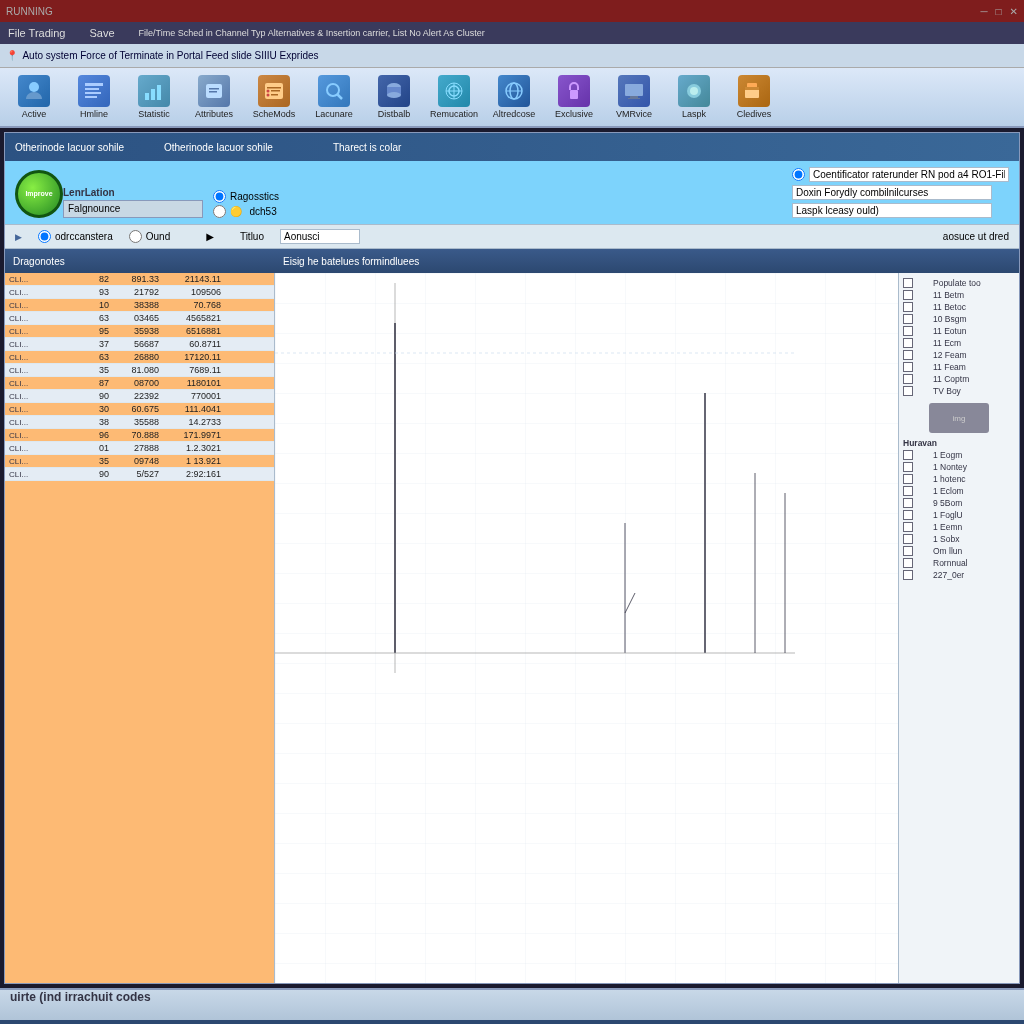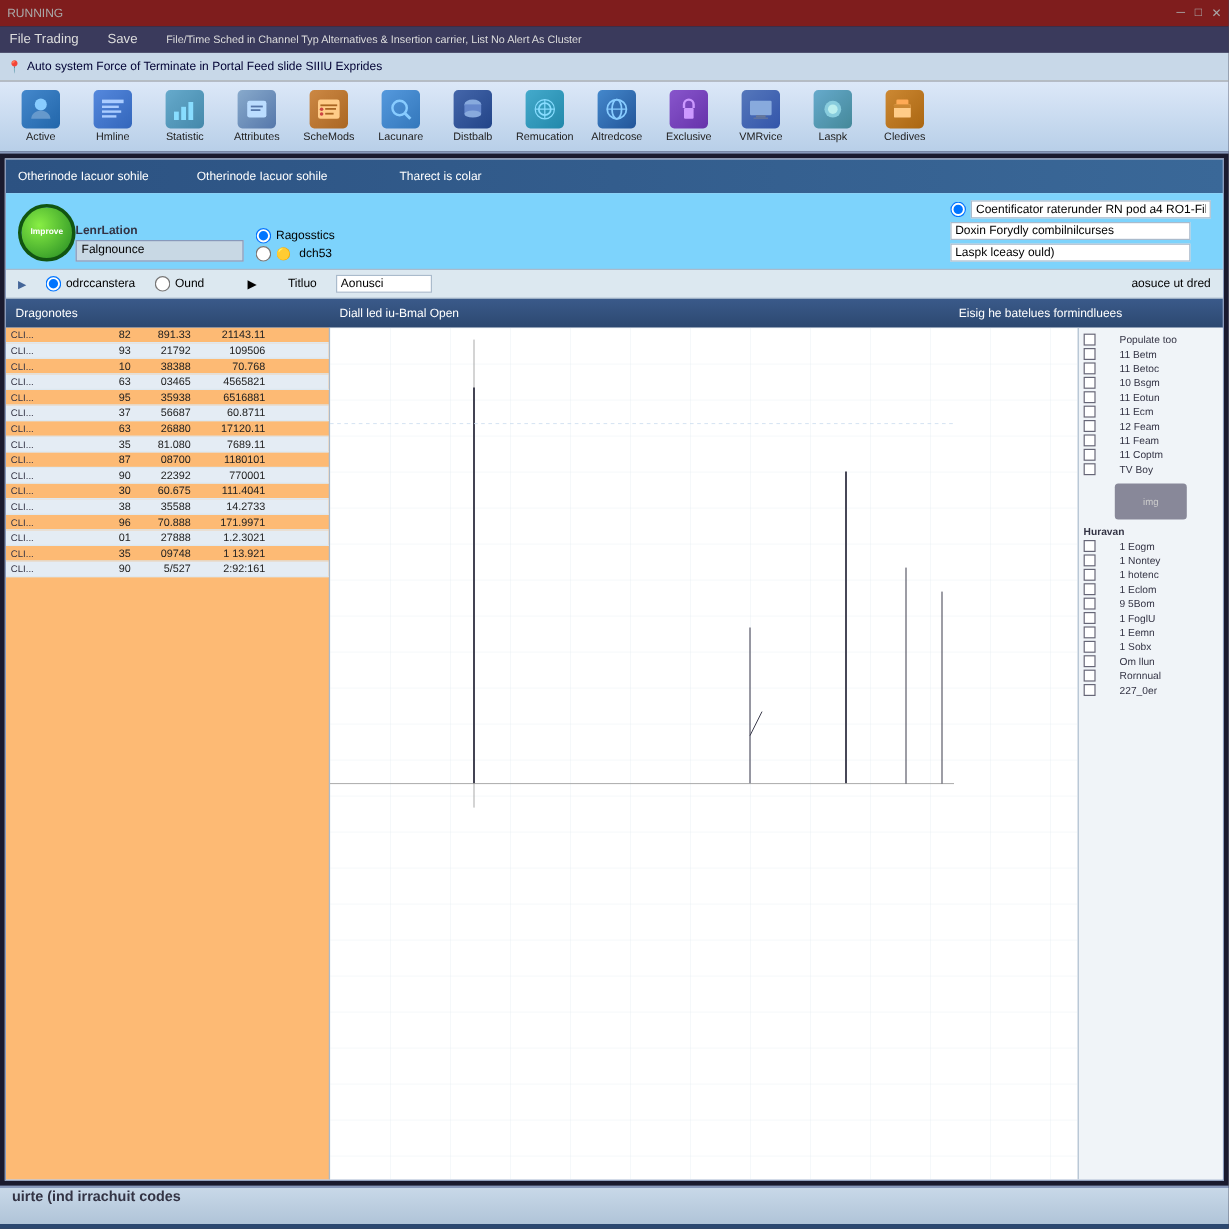--- a/index.html
+++ b/index.html
@@ -515,23 +515,20 @@
     <span style="margin-left:20px;">▶</span>
     <span style="margin-left:10px;">Titluo</span>
     <input type="text" style="width: 80px; border: 1px solid rgb(170, 187, 204); padding: 1px 3px; font-size: 10px;" value="Aonusci">
     <span style="margin-left:auto;">aosuce ut dred</span>
   </div>
 
   <div id="col-headers">
     <div class="col-h" style="width:270px;">
       <span>Dragonotes</span>
     </div>
-    <div class="col-h" style="flex:1;">
-      <span>Diall led iu-Bmal Open</span>
-    </div>
     <div class="col-h" style="width:220px;">
       <span>Eisig he batelues formindluees</span>
     </div>
   </div>
 
   <div id="data-chart-row">
 
     <div id="data-table">
 
     <div class="data-row">

